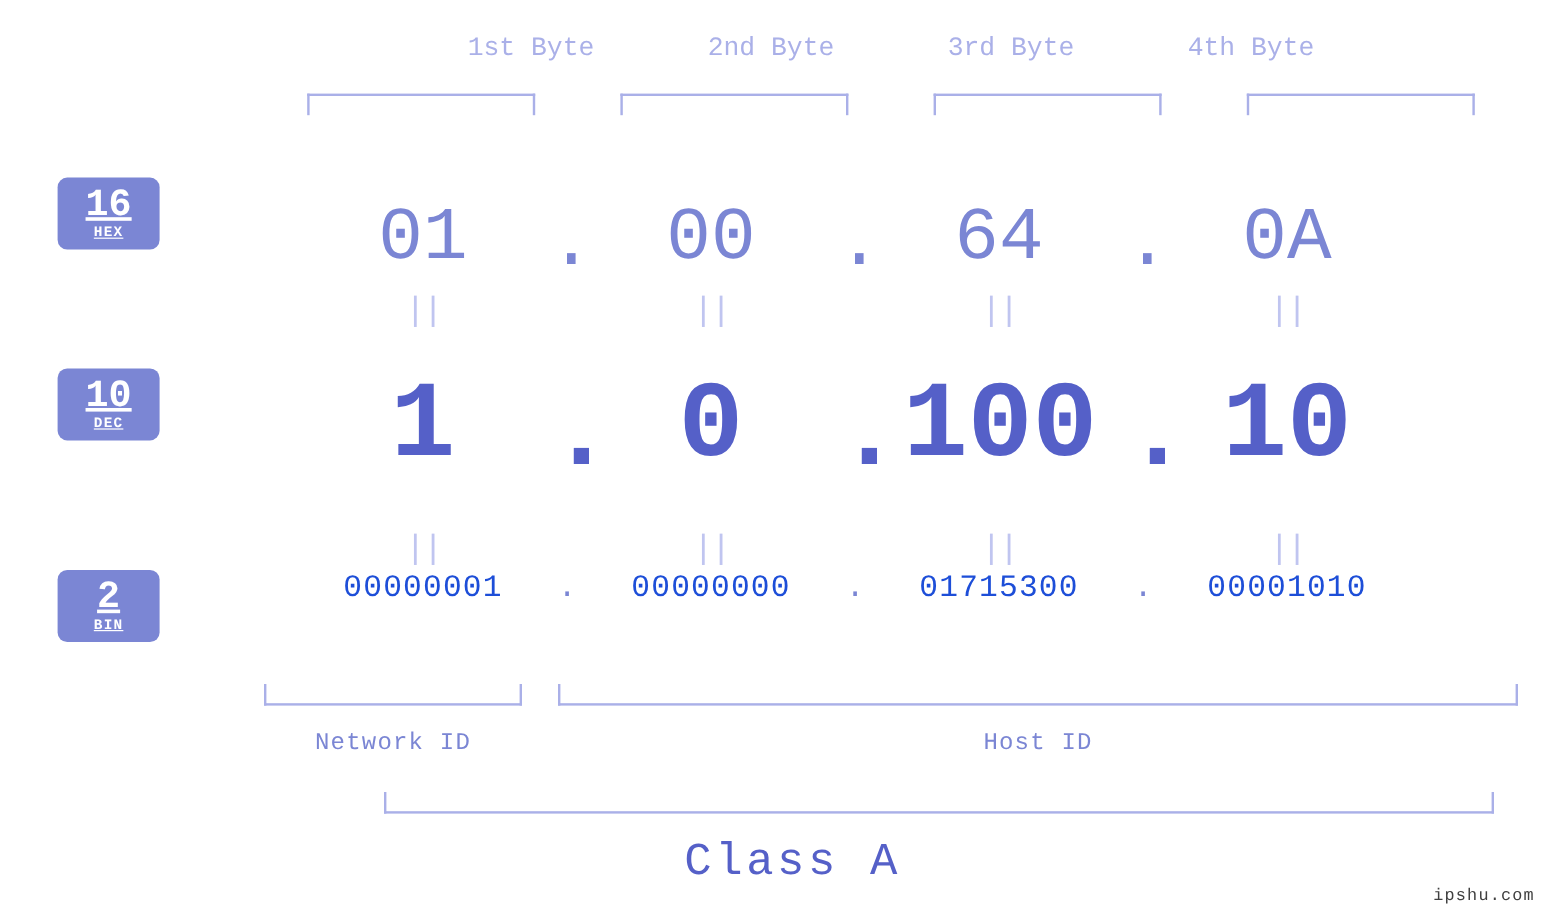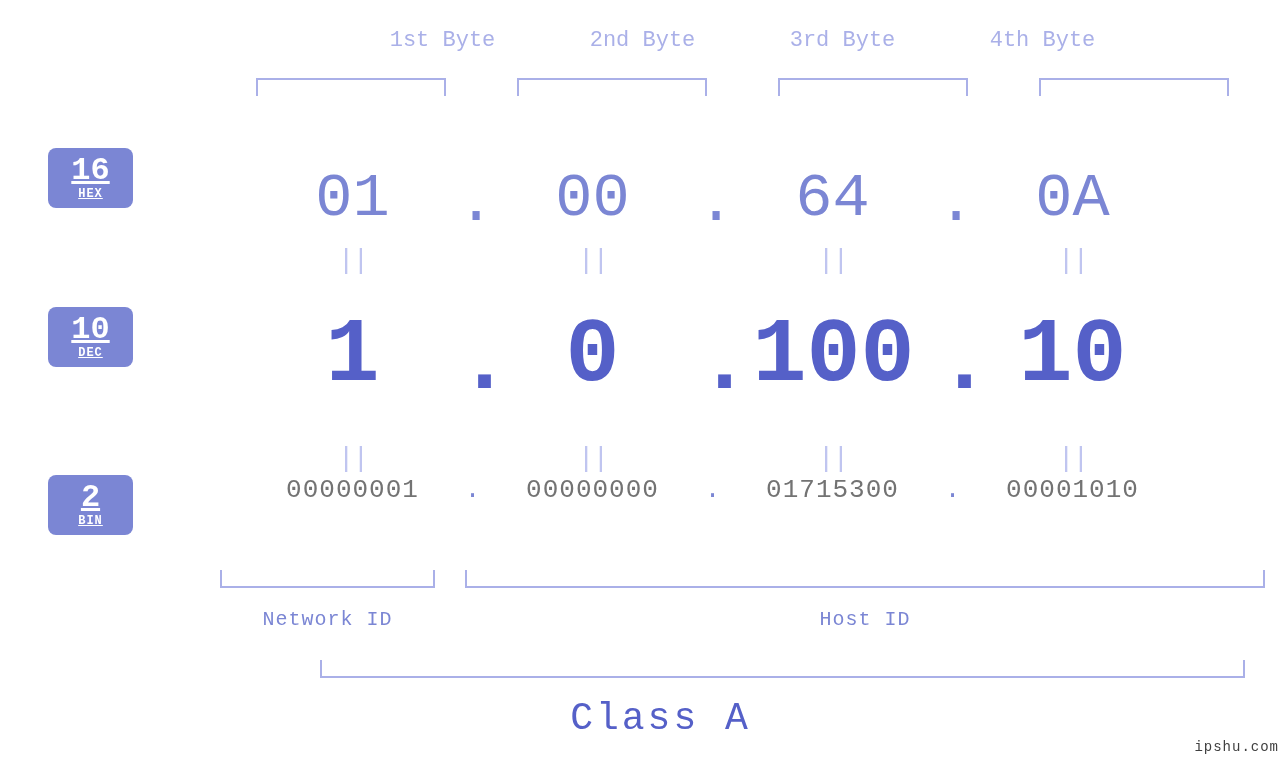--- a/index.html
+++ b/index.html
@@ -130,21 +130,21 @@
     .byte-value-dec {
       font-size: 90px;
       font-weight: bold;
       color: #5560c8;
       width: 160px;
       text-align: center;
     }
 
     .byte-value-bin {
       font-size: 26px;
-      color: #737373;
+      color: #1d4ed8;
       width: 160px;
       text-align: center;
       letter-spacing: 1px;
     }
 
     .dot-hex {
       font-size: 62px;
       color: #7b86d4;
       width: 30px;
       text-align: center;

